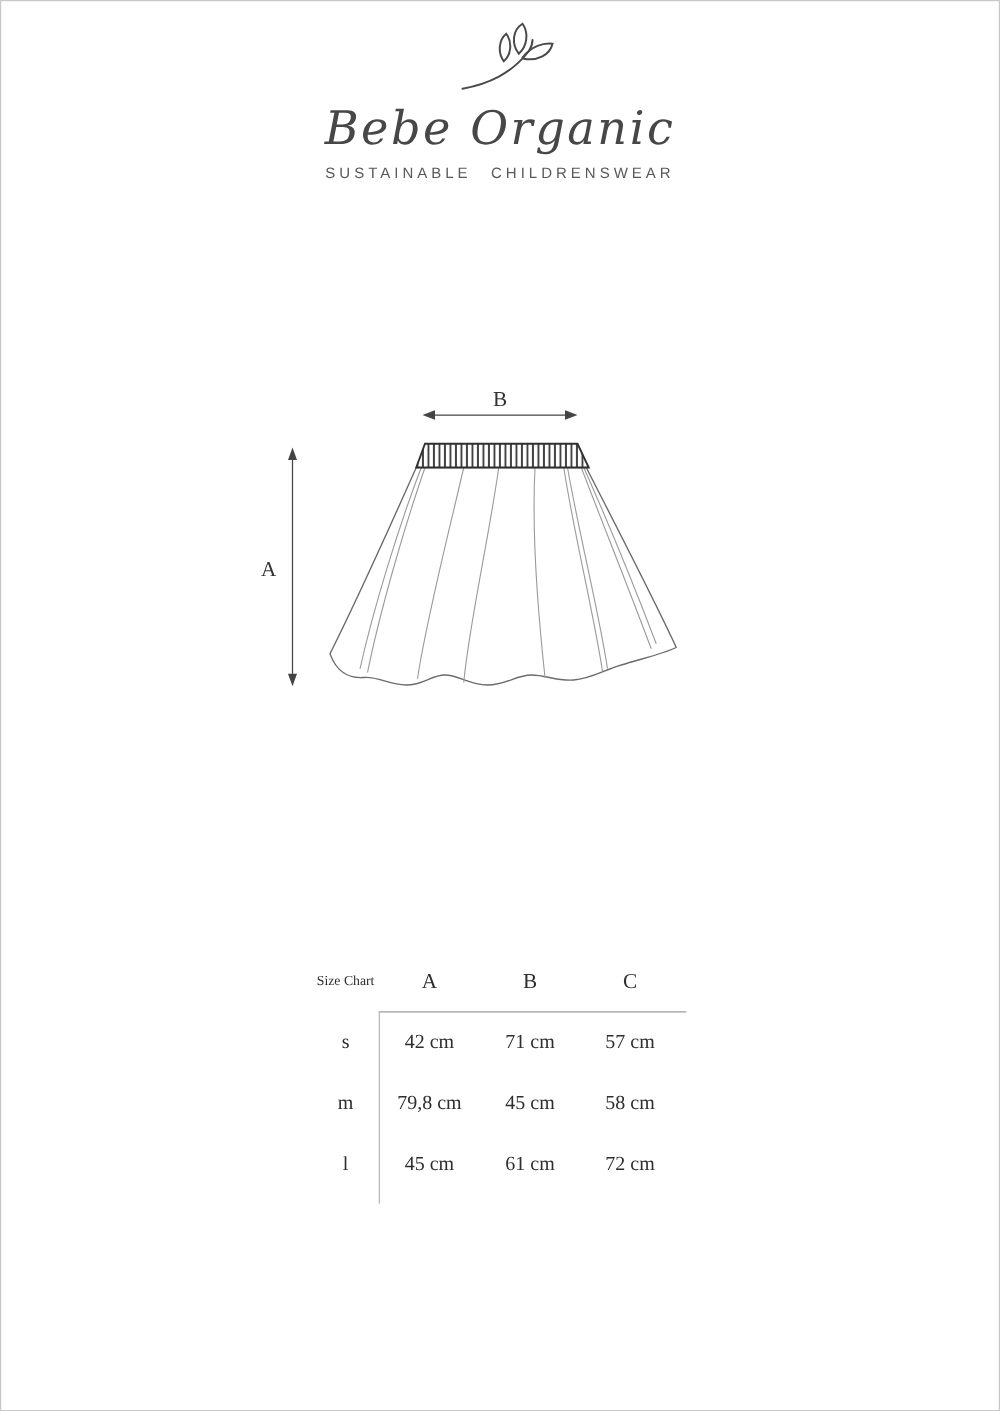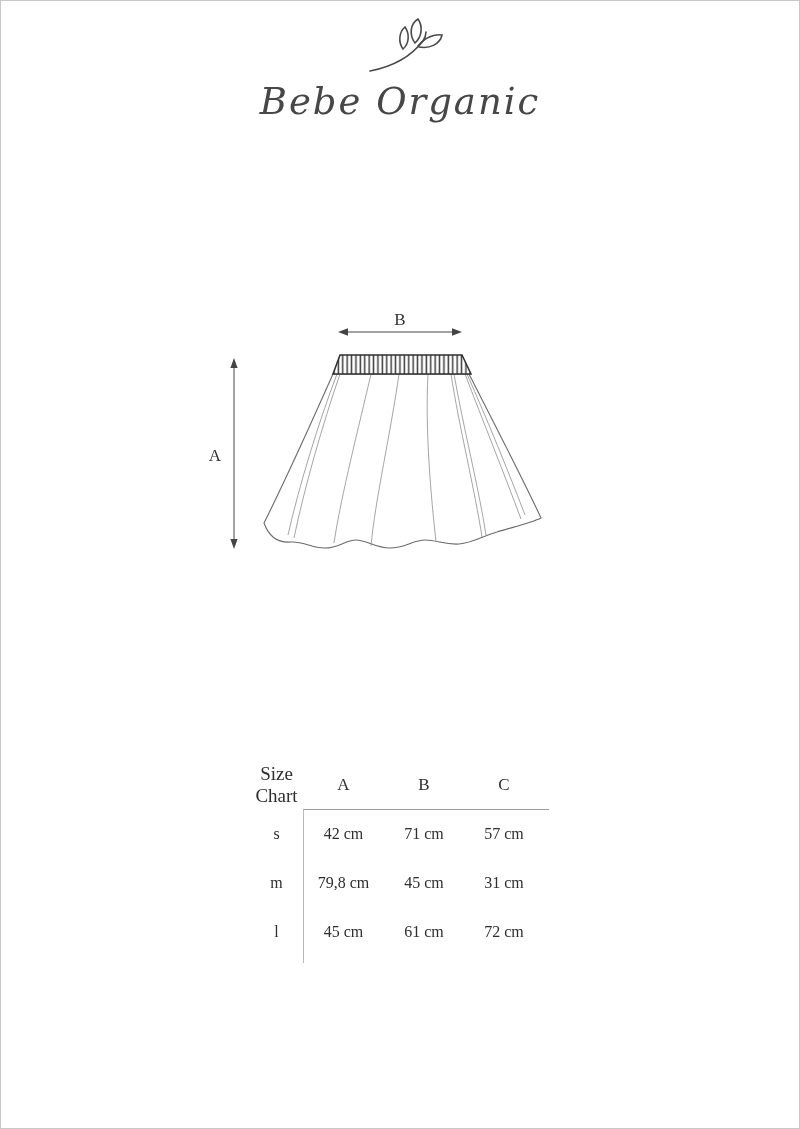--- a/index.html
+++ b/index.html
@@ -33,37 +33,38 @@
   .skirt{position:absolute;left:190px;top:290px;}
   .skirt text{font-family:"Liberation Serif","DejaVu Serif",serif;font-size:17px;fill:#333;}
   
   .size-table{position:absolute;left:240px;top:760px;width:308px;}
   .sc-row{display:grid;grid-template-columns:62px 81px 80px 80px;align-items:center;}
   .sc-header{height:48px;}
   .sc-data-row{height:49px;}
   .sc-cell{text-align:center;font-size:16px;color:#2e2e2e;}
   .sc-head{font-size:17px;}
   .sc-label{padding-left:9px;}
-  .sc-title{font-size:19px;line-height:1.18;}
+  .sc-title{font-size:11px;line-height:1.18;}
   .sc-hline{position:absolute;left:62px;top:48px;width:246px;height:1px;background:#9c9c9c;}
   .sc-vline{position:absolute;left:62px;top:48px;width:1px;height:154px;background:#b8b8b8;}
 </style>
 </head>
 <body>
 
 <div class="page">
 
   <header class="brand">
     <svg class="sprig" width="80" height="58" viewBox="0 0 80 58" fill="none" stroke="#4a4a4a" stroke-width="1.6" stroke-linecap="round">
       <path d="M5,54 C26,50 44,42 58,24 C60,21 61,18 61,15"></path>
       <path d="M50,26 C44,18 45,7 53,2 C58,9 57,20 50,26 Z"></path>
       <path d="M38,32 C33,25 34,15 40,10 C45,17 44,27 38,32 Z"></path>
       <path d="M53,29 C60,20 70,17 77,18 C75,27 65,32 54,30"></path>
     </svg>
     <div class="logo">Bebe Organic</div>
+    <div class="tagline">SUSTAINABLE CHILDRENSWEAR</div>
   </header>
 
   <svg class="skirt" width="370" height="290" viewBox="0 0 370 290">
     <defs>
       <pattern id="ribs" width="4.4" height="20" patternUnits="userSpaceOnUse">
         <rect width="4.4" height="20" fill="#ffffff"></rect>
         <rect x="1.4" width="1.5" height="20" fill="#3c3c3c"></rect>
       </pattern>
     </defs>
 
@@ -123,21 +124,21 @@
       <div class="sc-cell sc-label">s</div>
       <div class="sc-cell">42 cm</div>
       <div class="sc-cell">71 cm</div>
       <div class="sc-cell">57 cm</div>
     </div>
 
     <div class="sc-row sc-data-row">
       <div class="sc-cell sc-label">m</div>
       <div class="sc-cell">79,8 cm</div>
       <div class="sc-cell">45 cm</div>
-      <div class="sc-cell">31 cm</div>
+      <div class="sc-cell">58 cm</div>
     </div>
 
     <div class="sc-row sc-data-row">
       <div class="sc-cell sc-label">l</div>
       <div class="sc-cell">45 cm</div>
       <div class="sc-cell">61 cm</div>
       <div class="sc-cell">72 cm</div>
     </div>
   </section>
 

